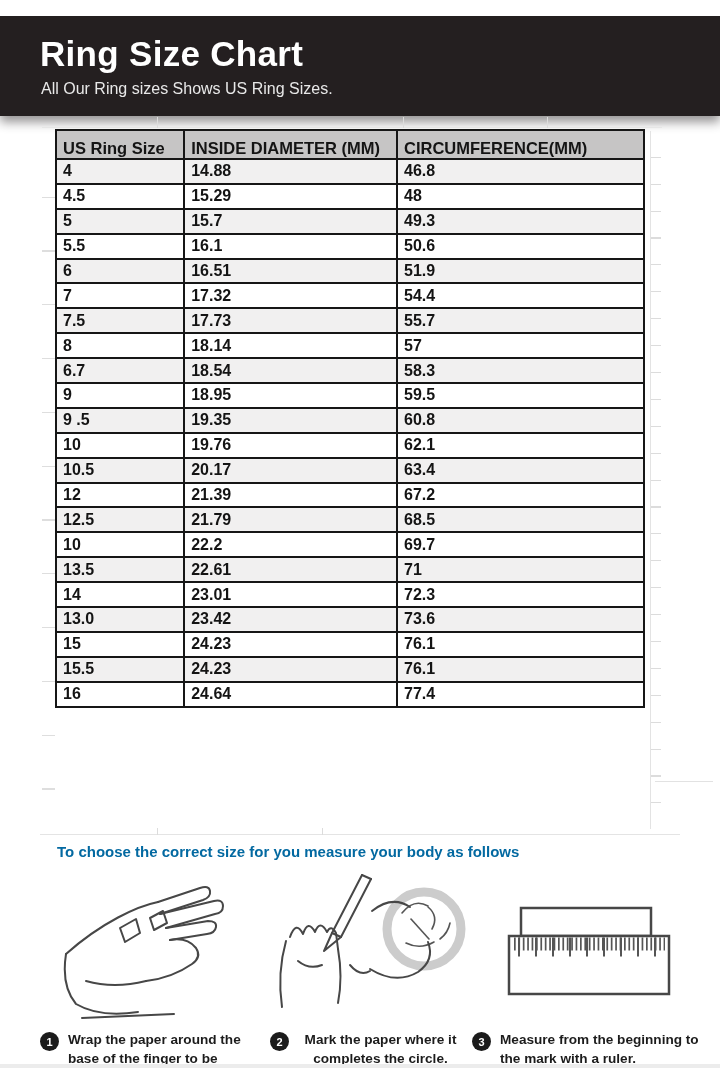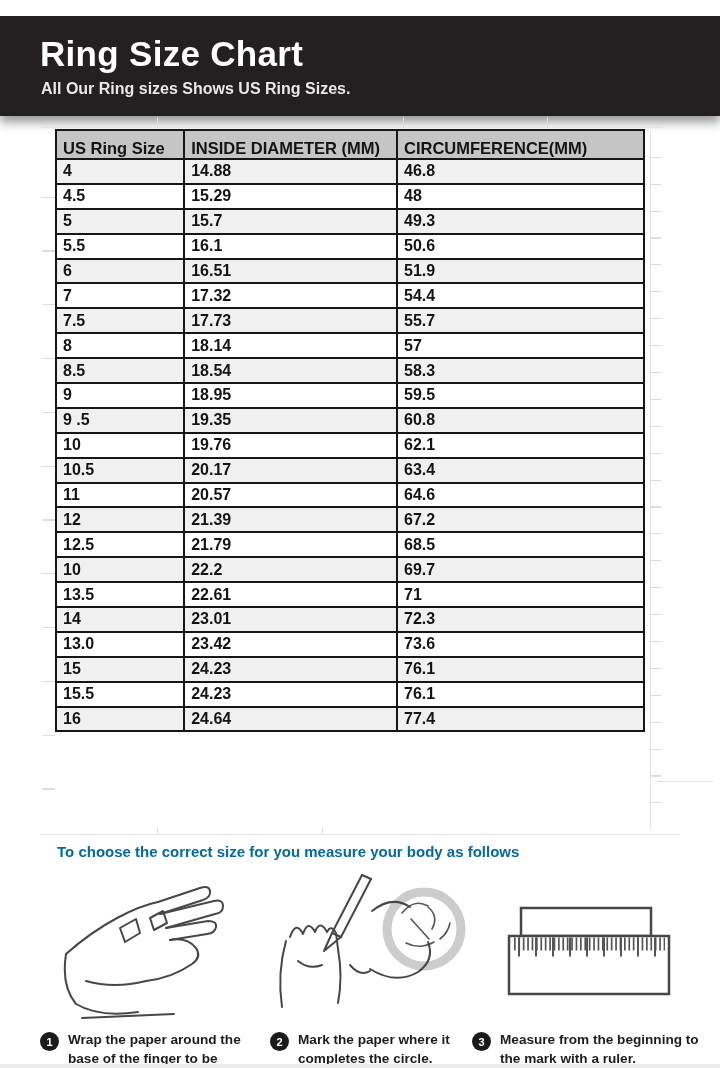--- a/index.html
+++ b/index.html
@@ -4,21 +4,21 @@
 <style>
   * { margin:0; padding:0; box-sizing:border-box; }
   html,body { background:#ffffff; }
   body { font-family:"Liberation Sans","DejaVu Sans",sans-serif; }
   .page { position:relative; width:720px; height:1068px; margin:16px auto; background:#ffffff; overflow:hidden; }
 
   
   .hdr { position:absolute; left:0; top:0; width:720px; height:100px; background:#241f20;
          box-shadow:0 6px 10px rgba(20,16,17,.45); }
   .hdr h1 { position:absolute; left:40px; top:18px; color:#ffffff; font-size:35px; font-weight:700; letter-spacing:.3px; }
-  .hdr p  { position:absolute; left:41px; top:64px; color:#e8e8e8; font-size:16px; font-weight:700; }
+  .hdr p  { position:absolute; left:41px; top:64px; color:#e8e8e8; font-size:16px; font-weight:400; }
 
   
   .tbl-wrap { position:absolute; left:55px; top:113px; width:590px; }
   table { width:100%; border-collapse:collapse; table-layout:fixed; }
   table, th, td { border:2px solid #161616; }
   th { height:29px; background:#c6c5c5; text-align:left; padding:8px 0 0 6px;
        font-size:16.5px; font-weight:700; color:#141414; white-space:nowrap; overflow:hidden; }
   td { height:24.9px; padding:0 0 0 6px; font-size:16px; font-weight:700; color:#141414;
        background:#ffffff; white-space:nowrap; overflow:hidden; }
   tbody tr:nth-child(odd) td { background:#f1f0f0; }
@@ -52,21 +52,21 @@
   .sk-thin { fill:none; stroke:#555555; stroke-width:1.6; stroke-linecap:round; stroke-linejoin:round; }
 
   
   .steps { position:absolute; left:40px; top:1014px; width:660px; display:flex; }
   .step { display:flex; align-items:flex-start; }
   .step .badge { flex:0 0 auto; width:19px; height:19px; margin-top:2px; border-radius:50%;
     background:#1b1b1b; color:#ffffff; font-size:11px; font-weight:700;
     display:flex; align-items:center; justify-content:center; }
   .step .txt { margin-left:9px; font-size:13.6px; font-weight:700; color:#1c1c1c; line-height:1.4; }
   .step:nth-child(1) { width:230px; } .step:nth-child(1) .txt { width:190px; }
-  .step:nth-child(2) { width:202px; } .step:nth-child(2) .txt { width:165px; }
+  .step:nth-child(2) { width:202px; } .step:nth-child(2) .txt { width:165px;text-align:center; }
   .step:nth-child(3) { width:228px; } .step:nth-child(3) .txt { width:200px; }
 
   .footer-strip { position:absolute; left:0; bottom:0; width:720px; height:20px; background:#ececec; }
 </style>
 </head>
 <body>
 
 <div class="page">
 
   <div class="hdr">
@@ -134,21 +134,21 @@
             <td>7.5</td>
             <td>17.73</td>
             <td>55.7</td>
           </tr>
           <tr>
             <td>8</td>
             <td>18.14</td>
             <td>57</td>
           </tr>
           <tr>
-            <td>8.5</td>
+            <td>6.7</td>
             <td>18.54</td>
             <td>58.3</td>
           </tr>
           <tr>
             <td>9</td>
             <td>18.95</td>
             <td>59.5</td>
           </tr>
           <tr>
             <td>9 .5</td>
@@ -157,25 +157,20 @@
           </tr>
           <tr>
             <td>10</td>
             <td>19.76</td>
             <td>62.1</td>
           </tr>
           <tr>
             <td>10.5</td>
             <td>20.17</td>
             <td>63.4</td>
-          </tr>
-          <tr>
-            <td>11</td>
-            <td>20.57</td>
-            <td>64.6</td>
           </tr>
           <tr>
             <td>12</td>
             <td>21.39</td>
             <td>67.2</td>
           </tr>
           <tr>
             <td>12.5</td>
             <td>21.79</td>
             <td>68.5</td>

